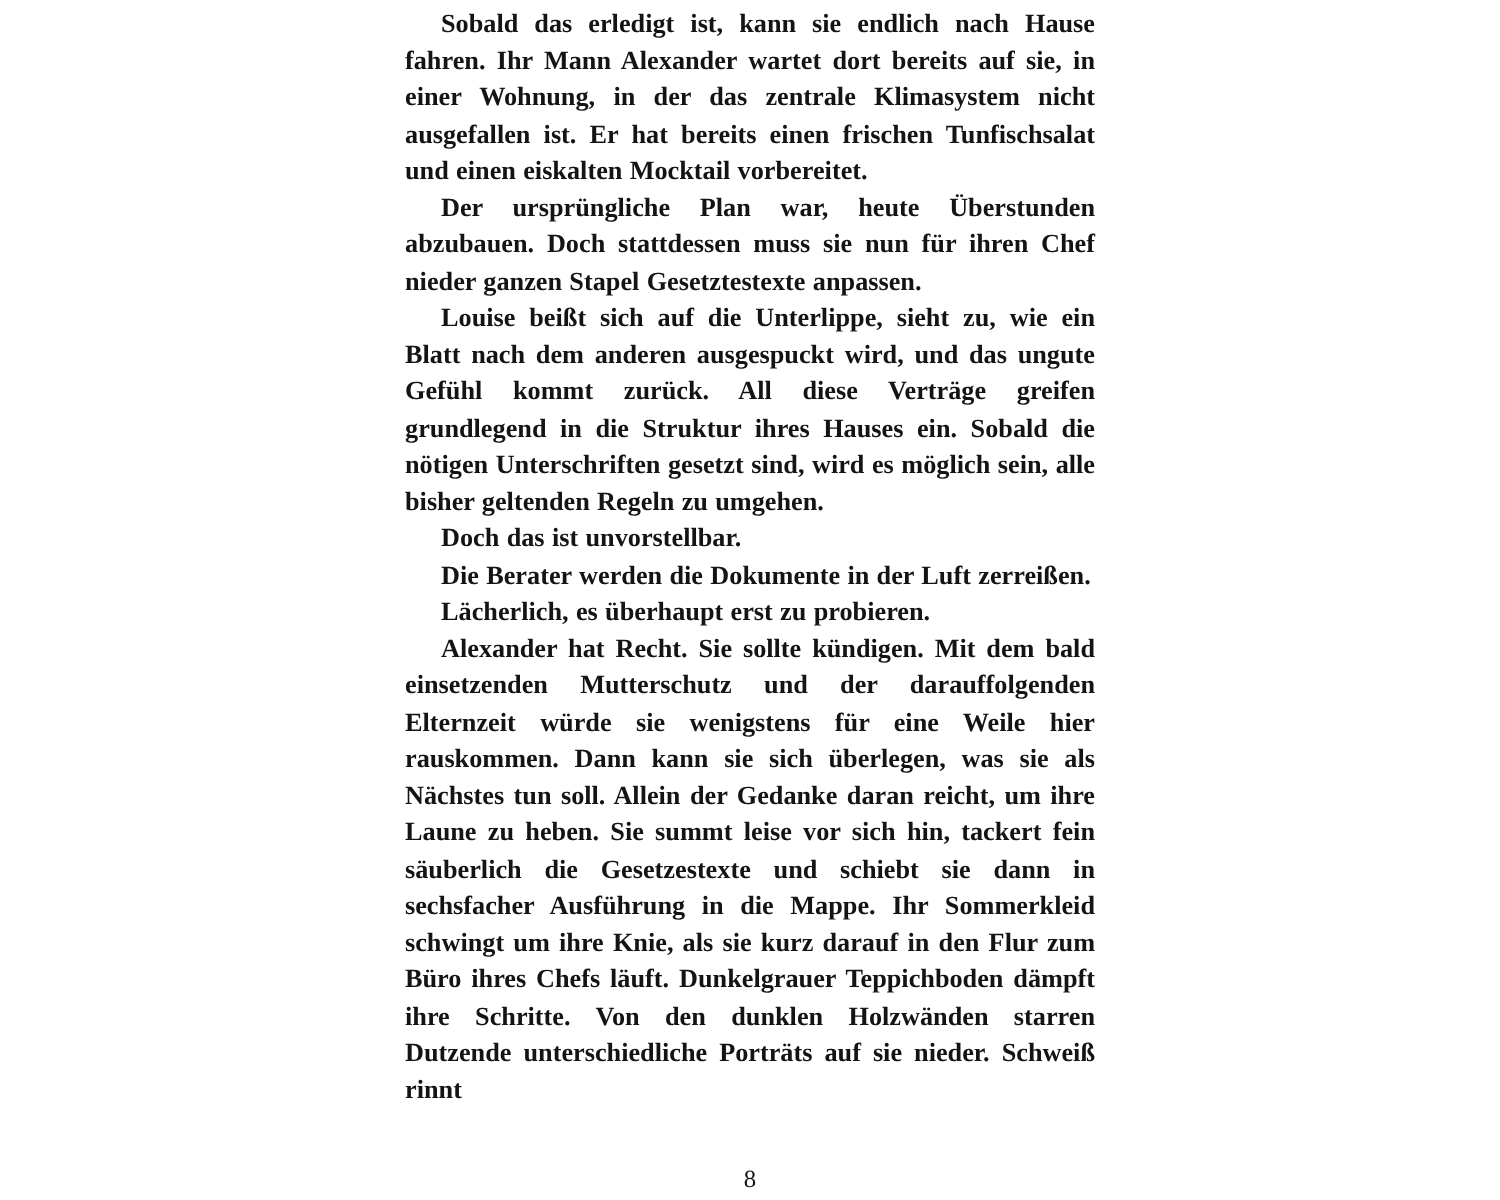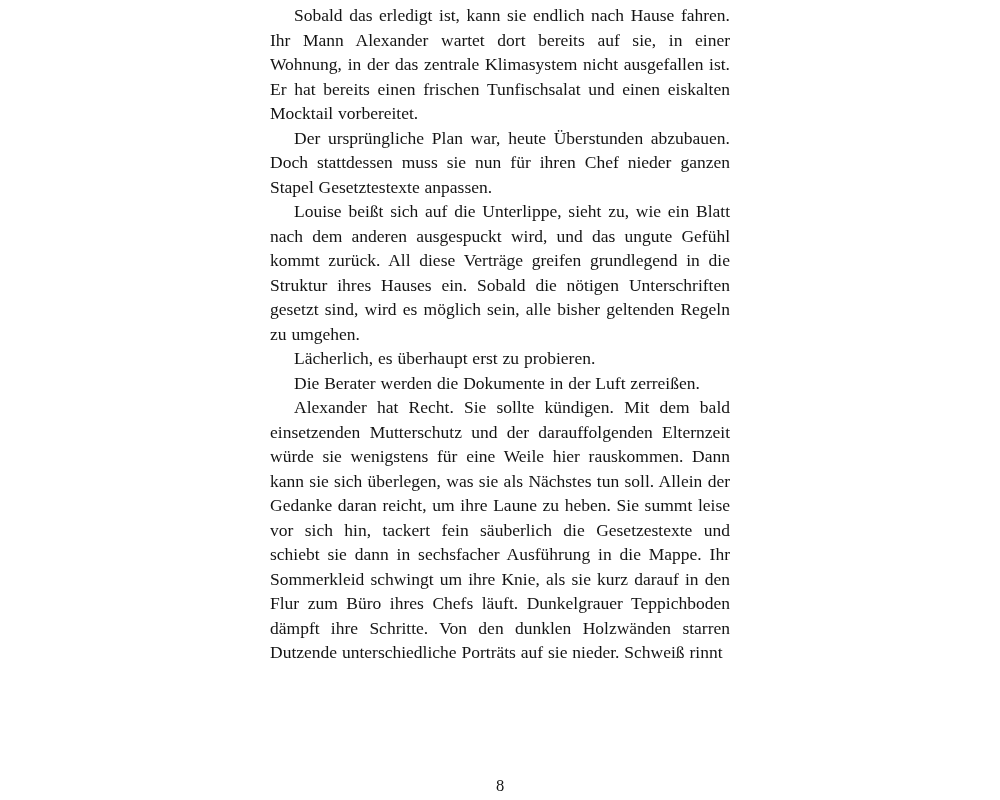--- a/index.html
+++ b/index.html
@@ -18,20 +18,21 @@
     position: relative;
     width: 1000px;
     height: 800px;
     background: #ffffff;
   }
   .text-block {
     position: absolute;
     left: 270px;
     top: 3px;
     width: 460px;
+    font-weight: bold;
   }
   .text-block p {
     margin: 0;
     padding: 0;
     text-align: justify;
     text-indent: 24px;
     font-size: 17.5px;
     line-height: 24.5px;
     hyphens: auto;
     -webkit-hyphens: auto;
@@ -49,18 +50,19 @@
   }
 </style>
 </head>
 <body>
 
 <div class="page">
   <div class="text-block">
     <p>Sobald das erledigt ist, kann sie endlich nach Hause fahren. Ihr Mann Alexander wartet dort bereits auf sie, in einer Wohnung, in der das zentrale Klimasystem nicht ausgefallen ist. Er hat bereits einen frischen Tunfischsalat und einen eiskalten Mocktail vorbereitet.</p>
     <p>Der ursprüngliche Plan war, heute Überstunden abzubauen. Doch stattdessen muss sie nun für ihren Chef nieder ganzen Stapel Gesetztestexte anpassen.</p>
     <p>Louise beißt sich auf die Unterlippe, sieht zu, wie ein Blatt nach dem anderen ausgespuckt wird, und das ungute Gefühl kommt zurück. All diese Verträge greifen grundlegend in die Struktur ihres Hauses ein. Sobald die nötigen Unterschriften gesetzt sind, wird es möglich sein, alle bisher geltenden Regeln zu umgehen.</p>
+    <p>Doch das ist unvorstellbar.</p>
+    <p>Die Berater werden die Dokumente in der Luft zerreißen.</p>
     <p>Lächerlich, es überhaupt erst zu probieren.</p>
-    <p>Die Berater werden die Dokumente in der Luft zerreißen.</p>
     <p>Alexander hat Recht. Sie sollte kündigen. Mit dem bald einsetzenden Mutterschutz und der darauffolgenden Elternzeit würde sie wenigstens für eine Weile hier rauskommen. Dann kann sie sich überlegen, was sie als Nächstes tun soll. Allein der Gedanke daran reicht, um ihre Laune zu heben. Sie summt leise vor sich hin, tackert fein säuberlich die Gesetzestexte und schiebt sie dann in sechsfacher Ausführung in die Mappe. Ihr Sommerkleid schwingt um ihre Knie, als sie kurz darauf in den Flur zum Büro ihres Chefs läuft. Dunkelgrauer Teppichboden dämpft ihre Schritte. Von den dunklen Holzwänden starren Dutzende unterschiedliche Porträts auf sie nieder. Schweiß rinnt</p>
   </div>
   <div class="page-number">8</div>
 </div>
 
 </body></html>

